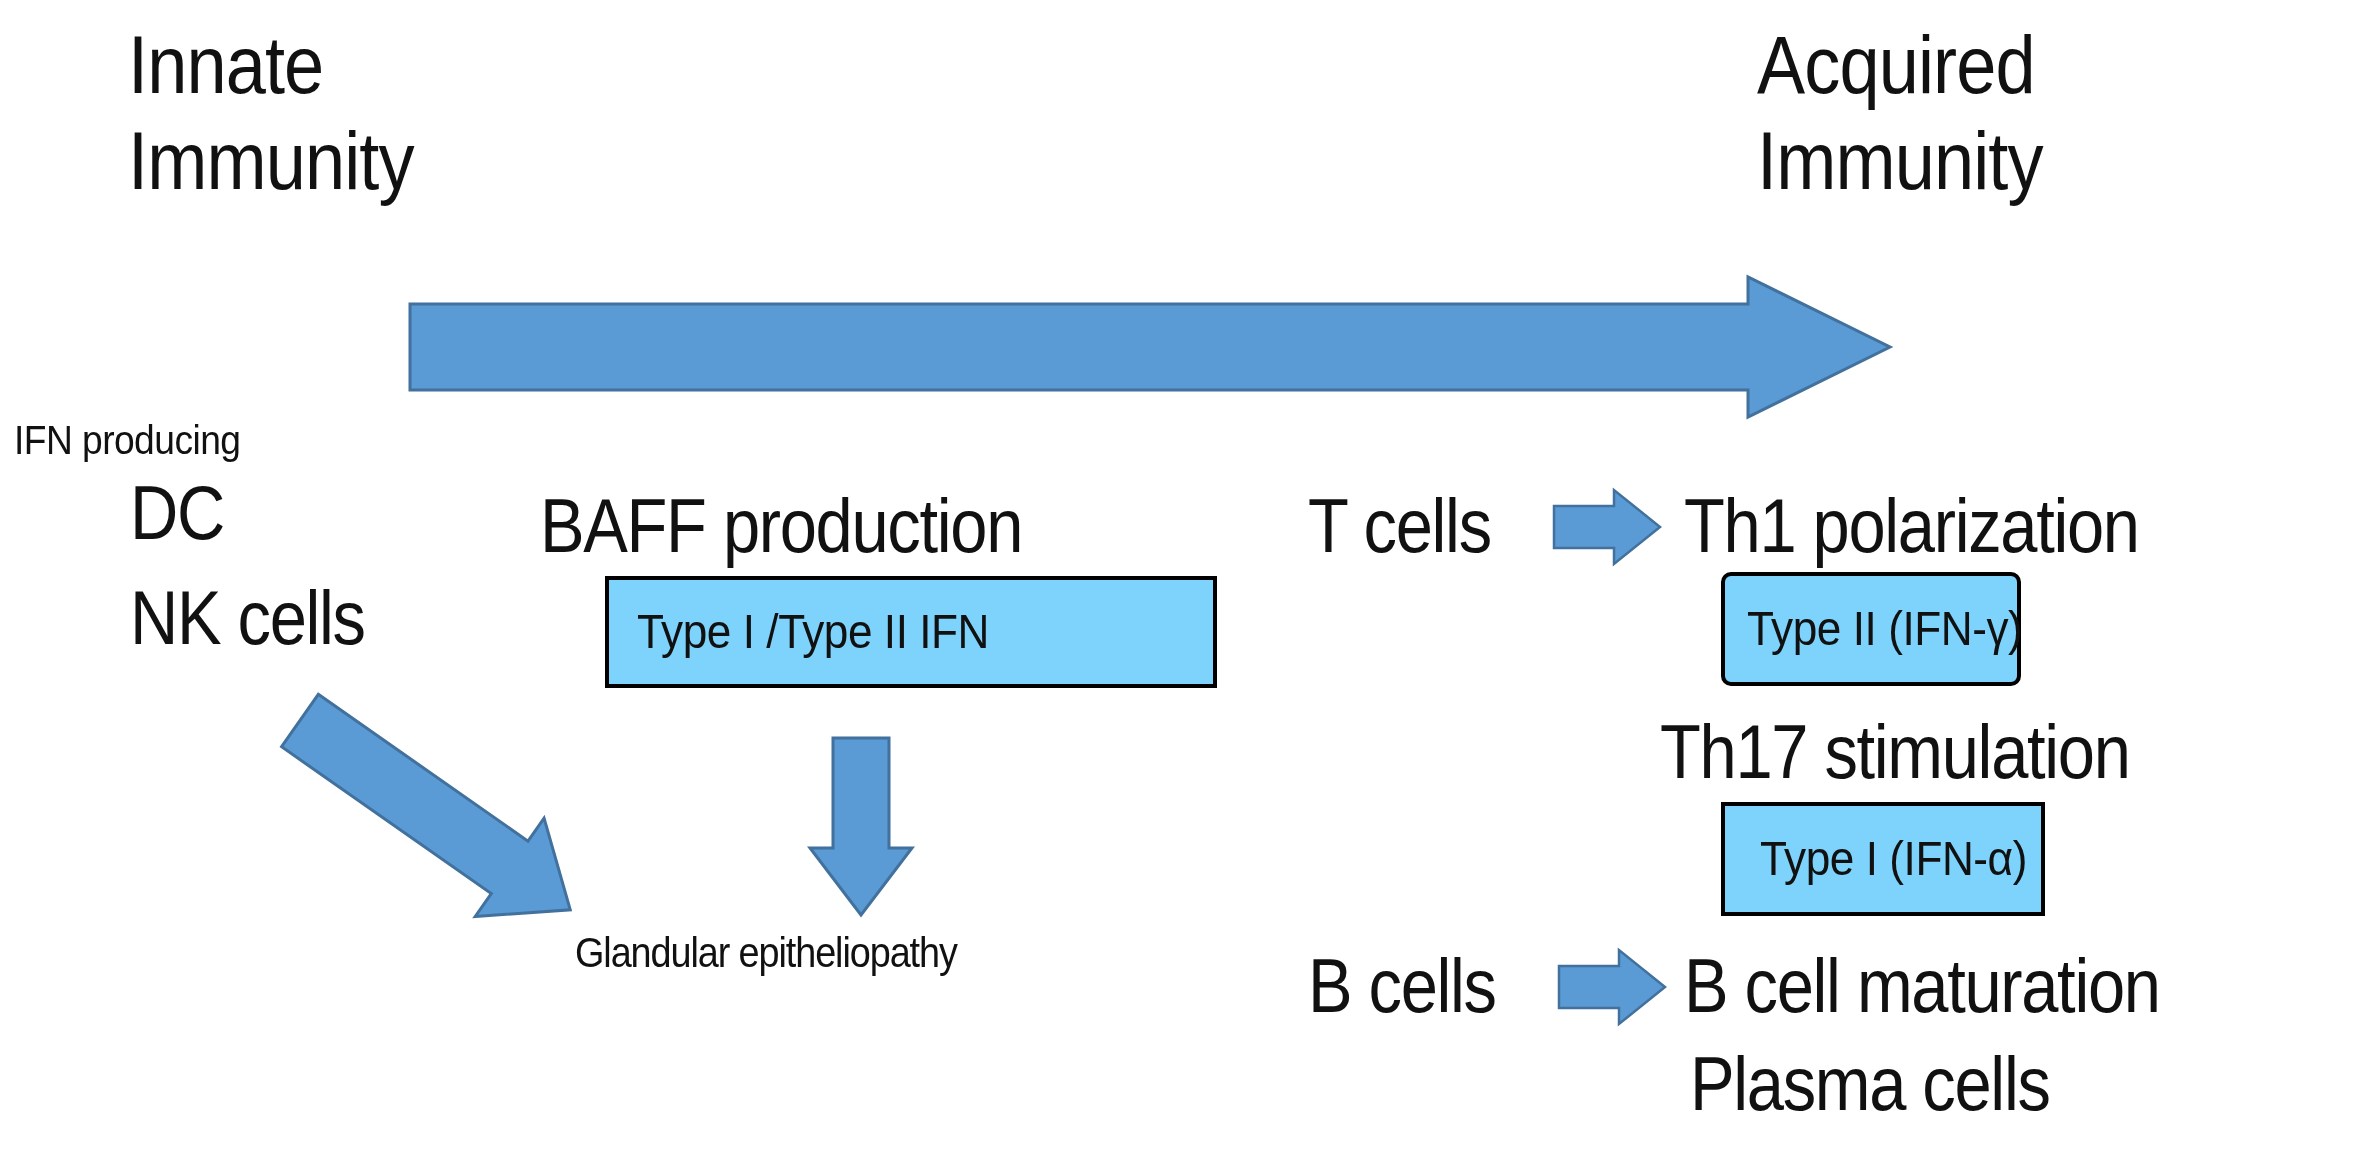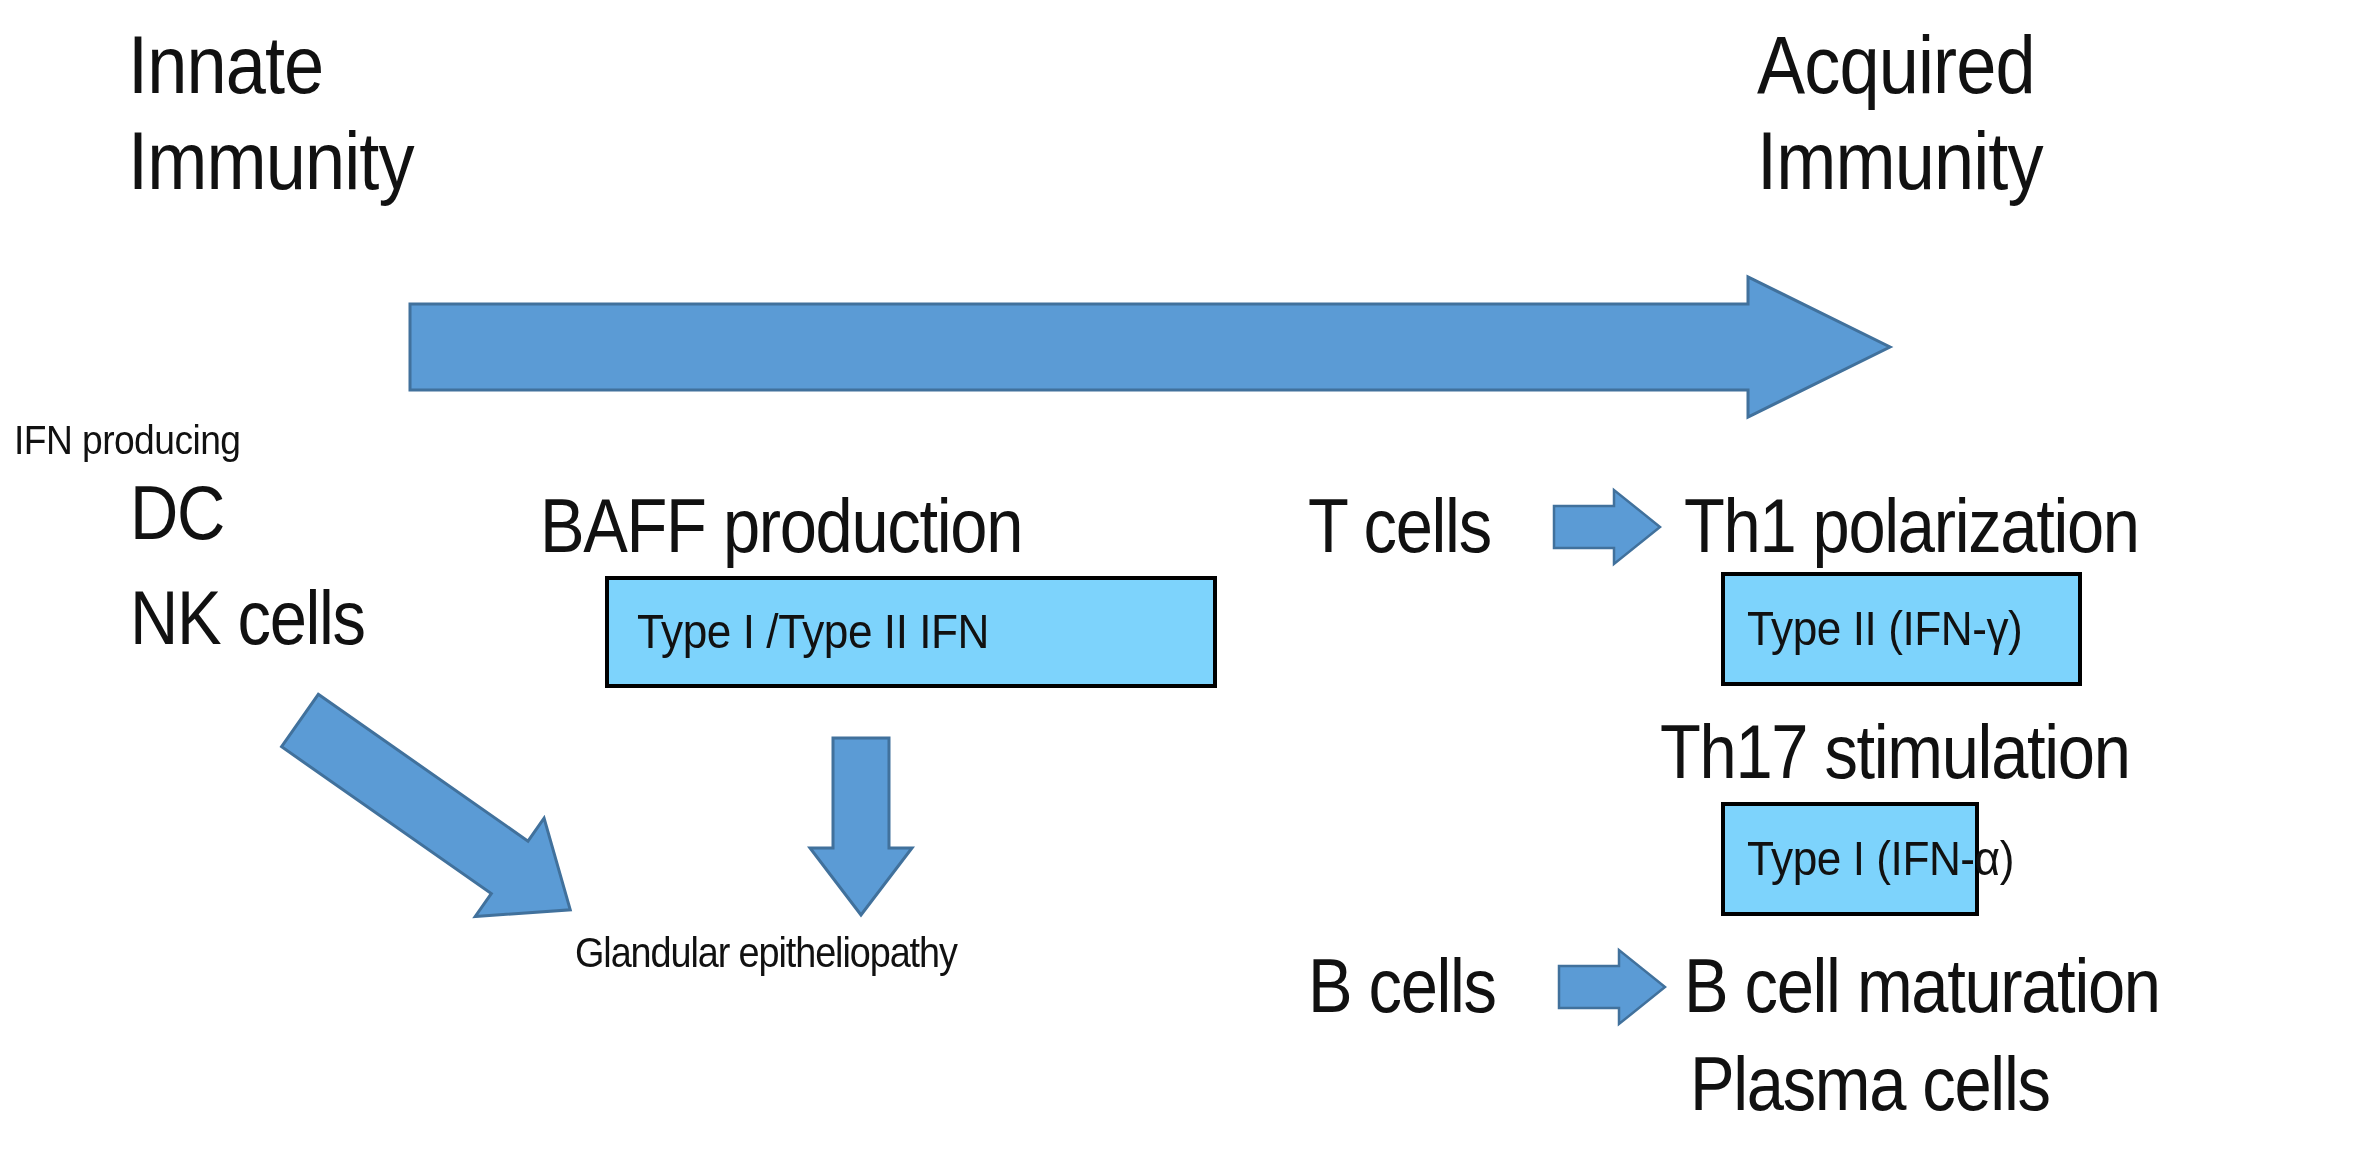--- a/index.html
+++ b/index.html
@@ -129,27 +129,27 @@
   <div class="txt label-lg" style="left: 1308px; top: 468px; color: rgb(17, 17, 17);">T cells</div>
 
   <div class="arrow-wrap" style="left:1552px; top:468px;">
     <svg width="112" height="78" viewBox="0 0 112 78" aria-hidden="true">
       <polygon points="2,18 62,18 62,2 108,39 62,76 62,60 2,60" fill="#5B9BD5" stroke="#41719C" stroke-width="2.5"></polygon>
     </svg>
   </div>
 
   <div class="txt label-lg" style="left: 1684px; top: 468px; color: rgb(17, 17, 17);">Th1 polarization</div>
 
-  <div class="ifn-box" style="left: 1721px; top: 552px; width: 361px; height: 114px; border-color: rgb(0, 0, 0);">
+  <div class="ifn-box" style="left: 1721px; top: 552px; width: 300px; height: 114px; border-color: rgb(0, 0, 0); border-radius: 10px;">
     <span class="box-text" style="margin-left: 22px; color: rgb(17, 17, 17);">Type II (IFN-γ)</span>
   </div>
 
   <div class="txt label-lg" style="left: 1660px; top: 694px; color: rgb(17, 17, 17);">Th17 stimulation</div>
 
-  <div class="ifn-box" style="left: 1721px; top: 782px; width: 258px; height: 114px; border-color: rgb(0, 0, 0);">
+  <div class="ifn-box" style="left: 1721px; top: 782px; width: 324px; height: 114px; border-color: rgb(0, 0, 0); padding-left: 13px;">
     <span class="box-text" style="margin-left: 22px; color: rgb(17, 17, 17);">Type I (IFN-α)</span>
   </div>
 
   <div class="txt label-lg" style="left: 1308px; top: 928px; color: rgb(17, 17, 17);">B cells</div>
 
   <div class="arrow-wrap" style="left:1557px; top:928px;">
     <svg width="112" height="78" viewBox="0 0 112 78" aria-hidden="true">
       <polygon points="2,18 62,18 62,2 108,39 62,76 62,60 2,60" fill="#5B9BD5" stroke="#41719C" stroke-width="2.5"></polygon>
     </svg>
   </div>

